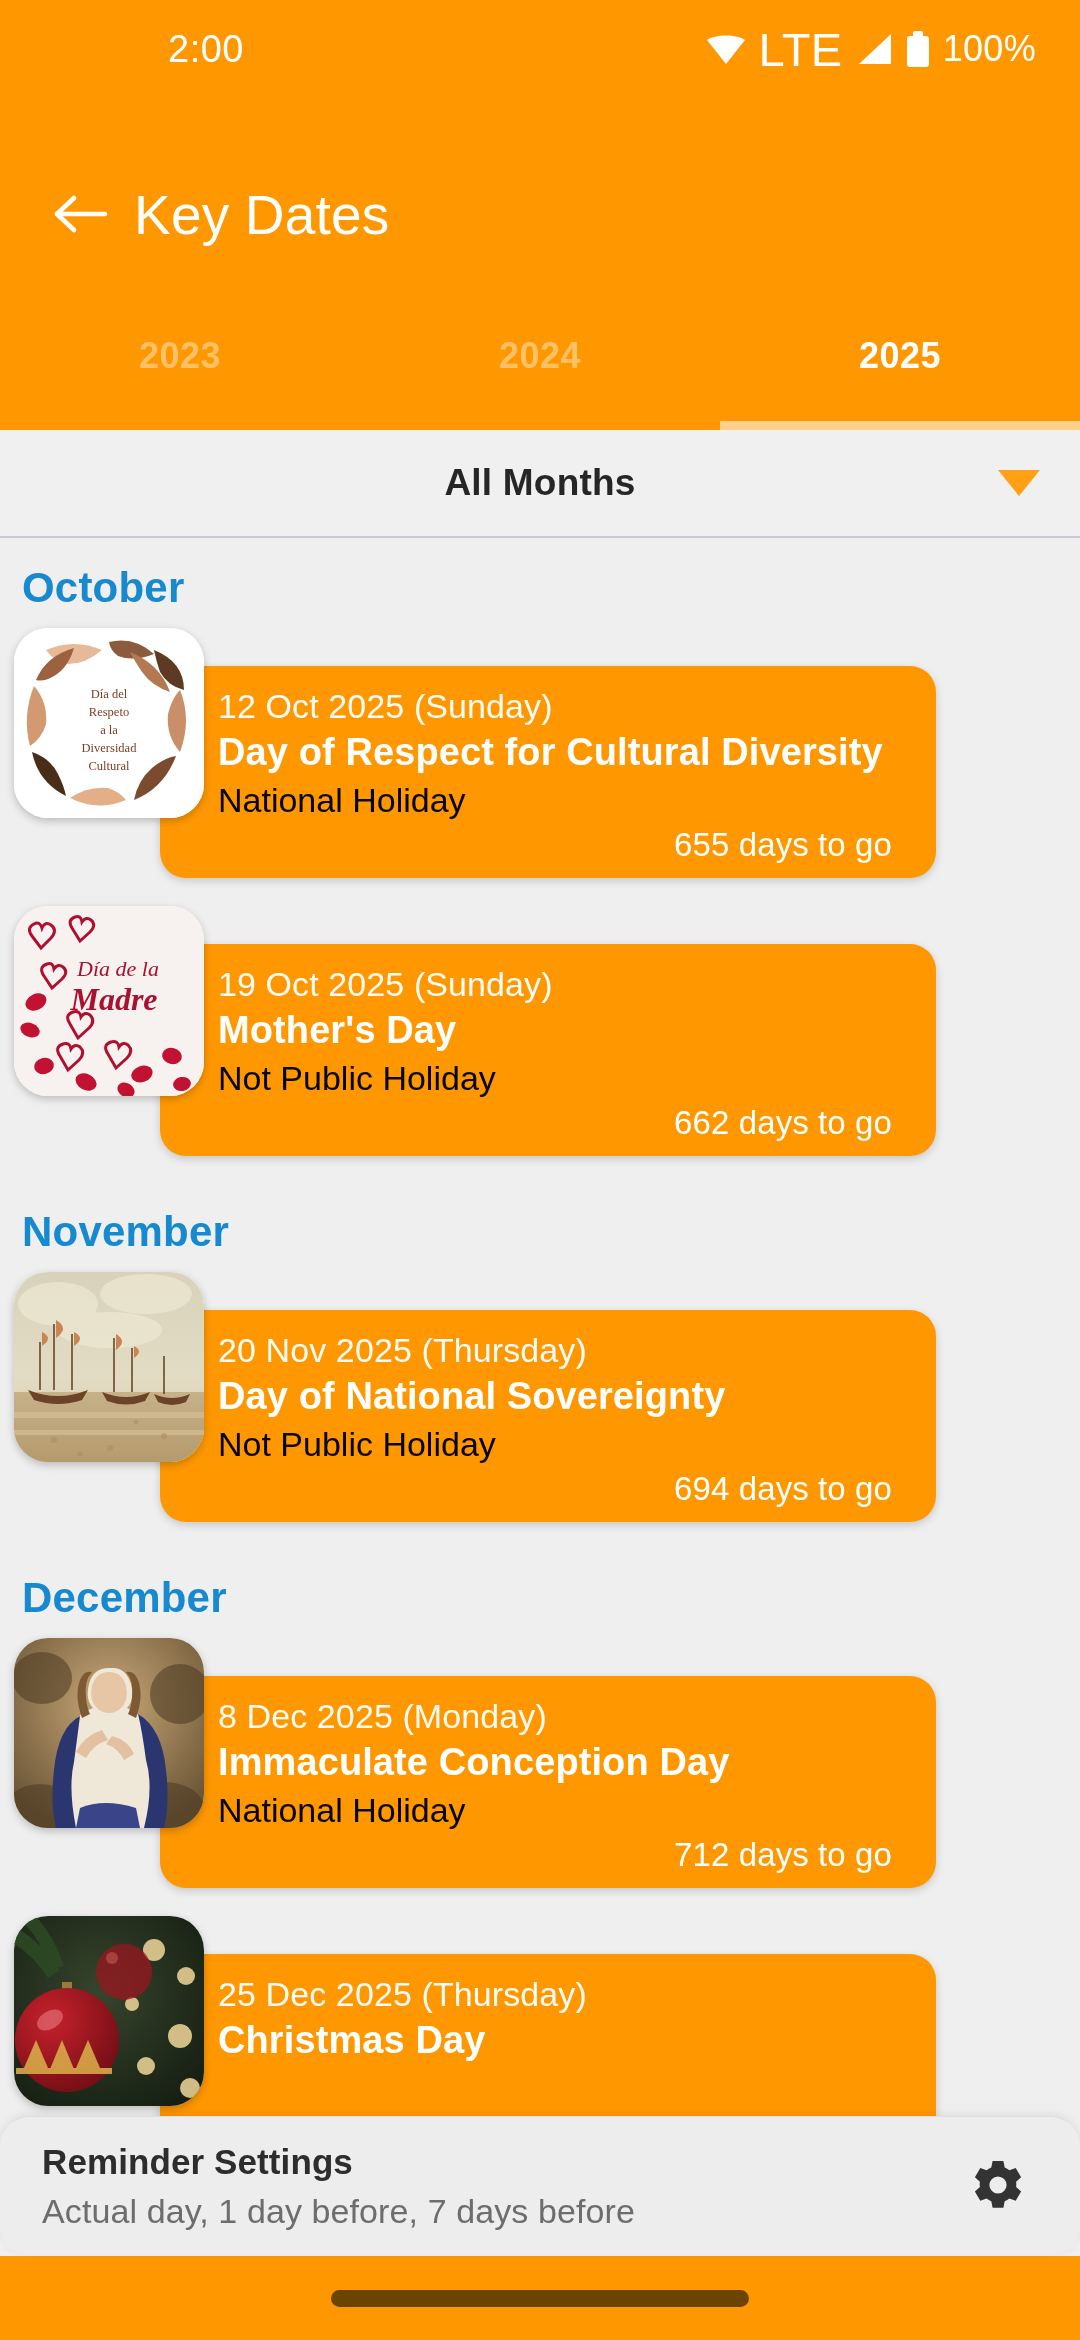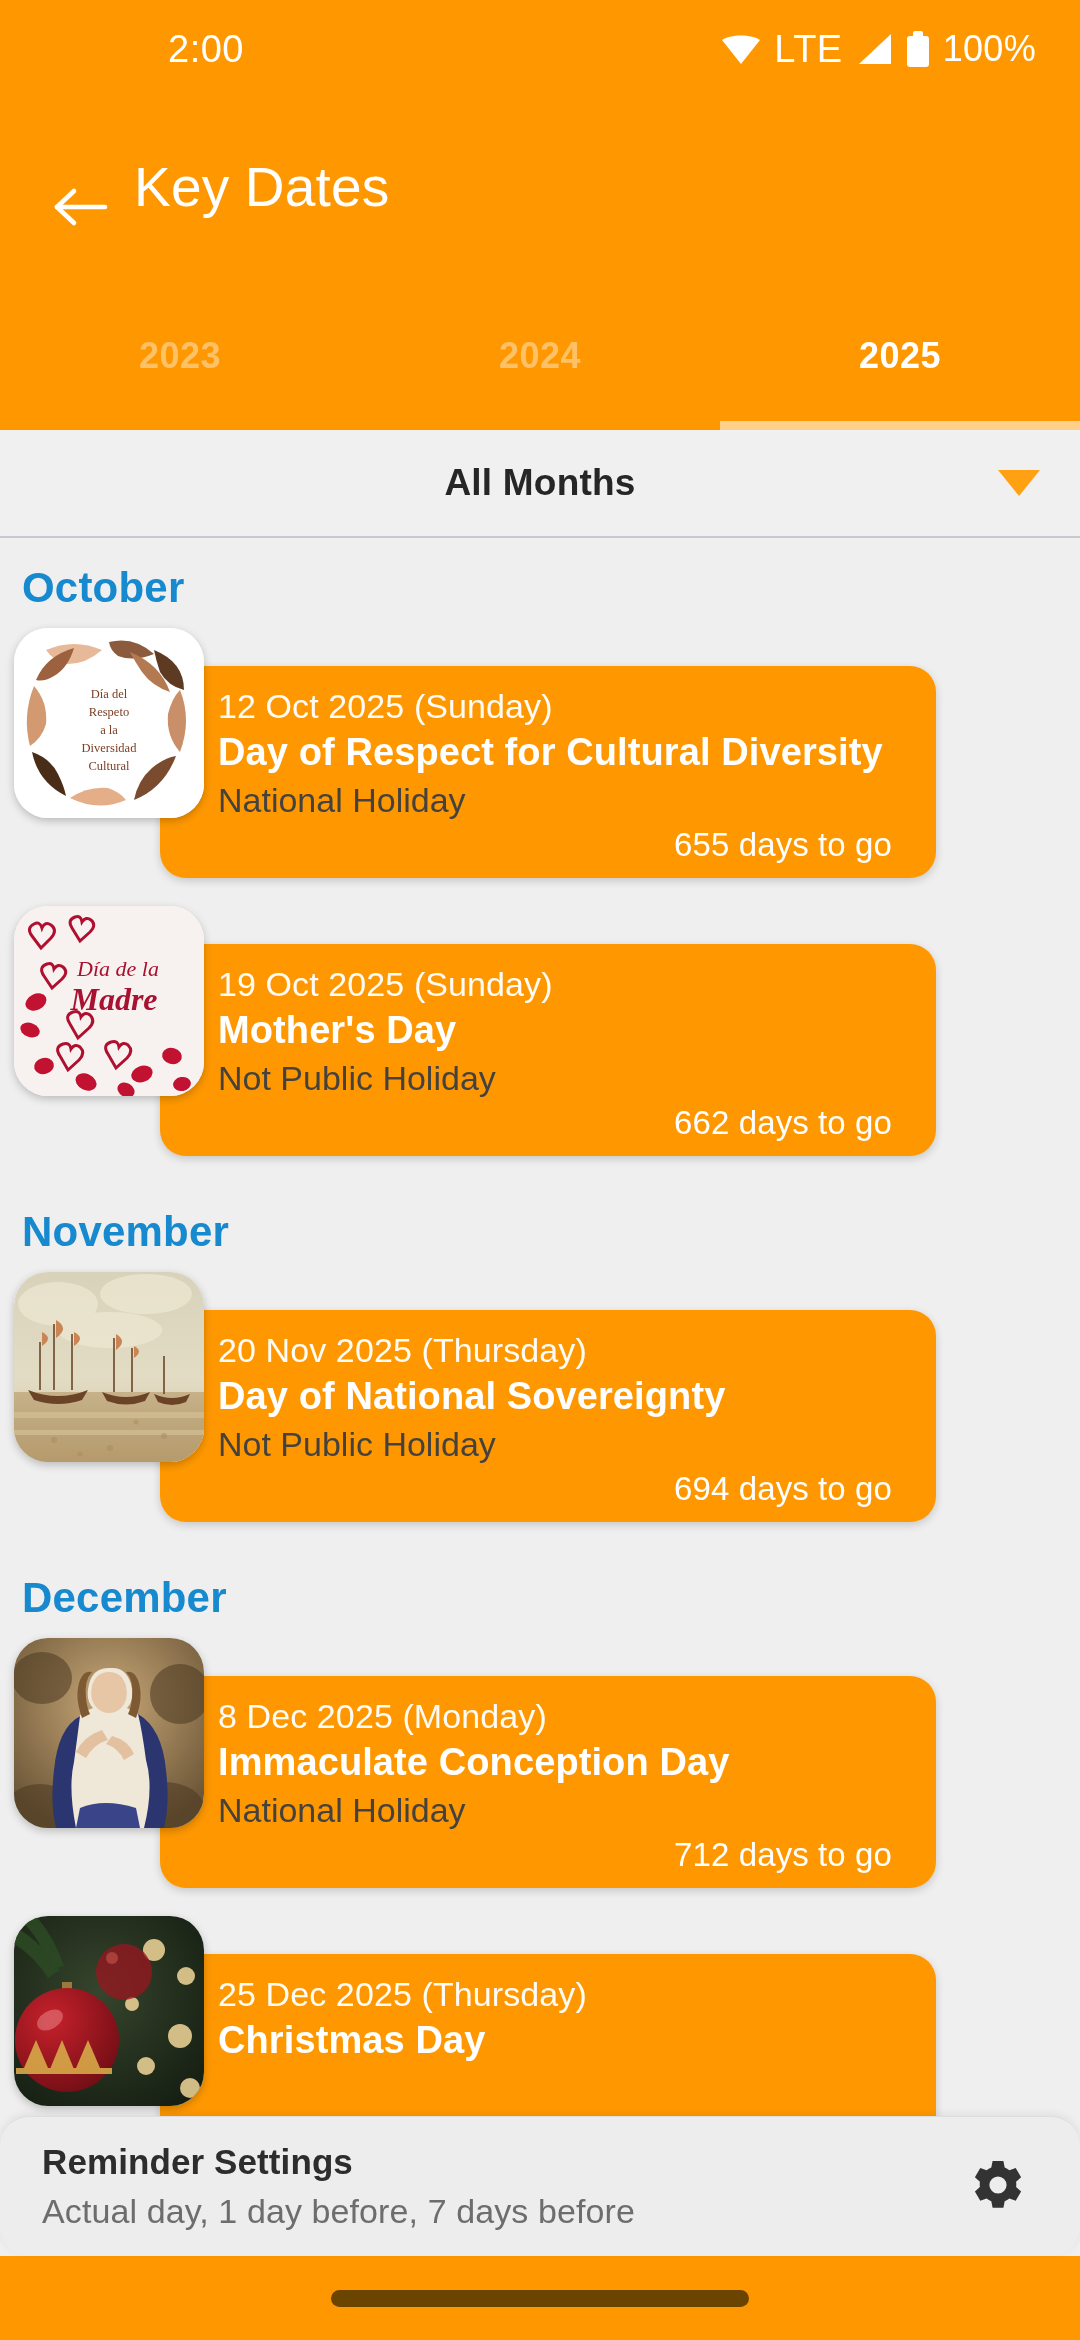--- a/index.html
+++ b/index.html
@@ -39,21 +39,21 @@
     line-height: 1;
   }
   .status-right {
     display: flex; align-items: center; gap: 14px;
   }
   .ico-wifi {
     width: 38px; height: 30px; position: relative; display:block;
   }
   .ico-wifi svg { display:block; }
   .status-lte {
-    font-size: 38px; font-weight: 500; letter-spacing: .5px; line-height:1;
+    font-size: 47px; font-weight: 500; letter-spacing: .5px; line-height:1;
   }
   .ico-signal { width: 36px; height: 32px; display:block; }
   .ico-battery {
     width: 22px; height: 36px; position: relative; display:block;
   }
   .ico-battery .body {
     position: absolute; bottom: 0; left: 0;
     width: 22px; height: 31px; background: #fff; border-radius: 3px;
   }
   .ico-battery .cap {
@@ -61,21 +61,21 @@
     width: 10px; height: 6px; background: #fff; border-radius: 2px 2px 0 0;
   }
   .status-batt-pct {
     font-size: 36px; font-weight: 500; letter-spacing: .3px; line-height: 1;
   }
 
   
   .app-bar {
     position: absolute; top: 160px; left: 0;
     width: 1080px; height: 110px;
-    display: flex; align-items: flex-start;
+    display: flex; align-items: center;
   }
   .back-btn {
     width: 96px; height: 96px; margin-left: 32px;
     display: flex; align-items: center; justify-content: center;
     background: none; border: none; cursor: pointer;
   }
   .page-title {
     color: #FFFFFF;
     font-size: 55px;
     font-weight: 400;
@@ -185,21 +185,21 @@
   }
   .ev-name {
     color: #FFFFFF;
     font-size: 38px;
     font-weight: 700;
     line-height: 1.2;
     margin-top: 4px;
     letter-spacing: .1px;
   }
   .ev-type {
-    color: #404040;
+    color: #000000;
     font-size: 34px;
     font-weight: 400;
     line-height: 1.2;
     margin-top: 4px;
     opacity: .97;
   }
   .ev-countdown {
     position: absolute;
     right: 44px; bottom: 14px;
     color: #FFFFFF;

